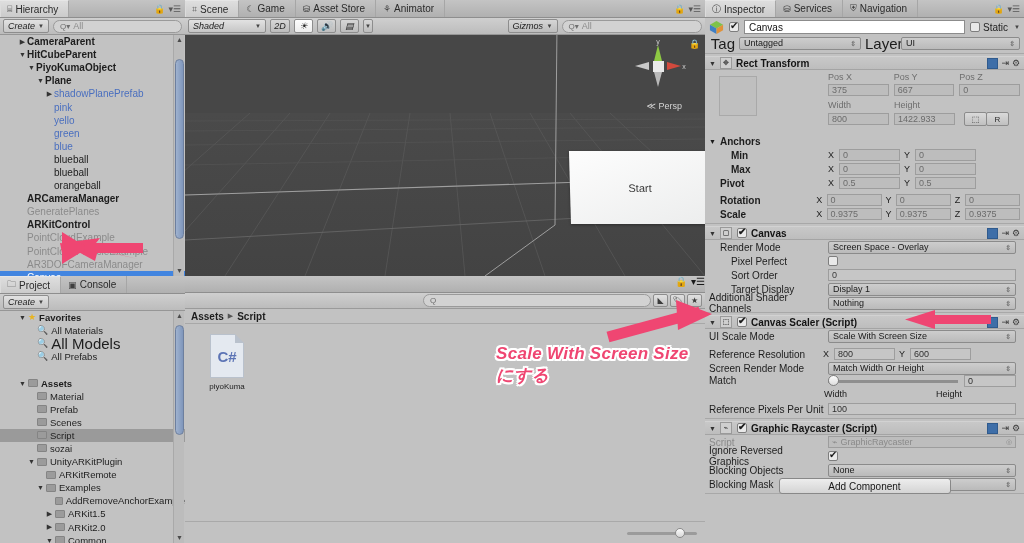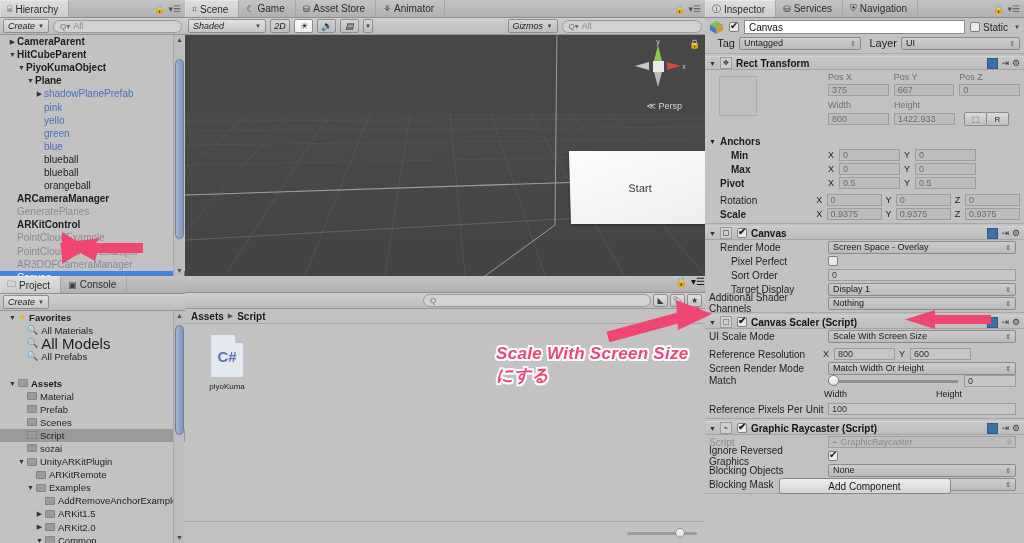--- a/index.html
+++ b/index.html
@@ -57,21 +57,21 @@
     display:flex; align-items:center; padding:0 6px; gap:3px;
     color:#8b8b8b; font-size:9px; min-width:40px;
   }
   .searchfield .mag { font-size:8px; color:#6f6f6f; }
 
   
   #hierarchy { left:0; top:0; width:185px; height:276px; }
   .listarea { position:absolute; left:0; right:0; top:35px; bottom:0;
     background:#c2c2c2; overflow:hidden; }
   .hrow { height:13.1px; display:flex; align-items:center; font-size:10px;
-    padding-left:8px; white-space:nowrap; }
+    padding-left:18px; white-space:nowrap; }
   .hrow.sel { background:#4285e0; }
   .hrow.sel .lbl { color:#fff; }
   .hrow .tri { width:9px; font-size:7px; color:#333; flex:0 0 9px; text-align:center;}
   .hrow .tri.empty { color:transparent; }
   .lbl { color:#1d1d1d; }
   .lbl.blue  { color:#4a6fbf; }
   .lbl.gray  { color:#8b8b8b; }
   .lbl.bold  { font-weight:bold; }
 
   .vscroll {
@@ -164,21 +164,21 @@
     flex:1; height:14px; background:#fff; border:1px solid #8c8c8c;
     font-size:10px; display:flex; align-items:center; padding:0 4px; color:#111;
   }
   .staticwrap { display:flex; align-items:center; gap:3px; font-size:10px; color:#1d1d1d;}
   .cb { width:10px; height:10px; border:1px solid #7d7d7d; background:#e9e9e9;
         border-radius:2px; display:inline-block; position:relative; flex:0 0 10px;}
   .cb.checked::after {
     content:"✔"; position:absolute; left:0px; top:-3px; font-size:10px; color:#1b1b1b;
   }
   .tagrow { height:16px; display:flex; align-items:center; gap:4px; padding:0 4px;}
-  .tagrow .cap { font-size:11px; color:#1d1d1d; }
+  .tagrow .cap { font-size:15px; color:#1d1d1d; }
   .dropdown {
     height:13px; background:linear-gradient(#cdcdcd,#bababa);
     border:1px solid #8b8b8b; border-radius:2px;
     display:flex; align-items:center; padding:0 4px; font-size:9px; color:#1a1a1a;
     position:relative; white-space:nowrap; overflow:hidden;
   }
   .dropdown .arrows { margin-left:auto; font-size:7px; color:#3a3a3a; line-height:7px;}
   .hr { height:1px; background:#a8a8a8; margin:2px 0; }
 
   .comphdr {
@@ -754,21 +754,21 @@
         <div class="field" style="width:61px">
             <span>0.5</span>
           </div>
         <span class="axislbl">Y</span>
         <div class="field" style="width:61px">
             <span>0.5</span>
           </div>
       </div>
       <div style="height:3px"></div>
       <div class="prow">
-        <span class="pname ind" style="width:115px;font-weight:normal">Rotation</span>
+        <span class="pname ind" style="width:115px;font-weight:bold">Rotation</span>
         <span class="axislbl">X</span>
         <div class="field" style="width:61px">
             <span>0</span>
           </div>
         <span class="axislbl">Y</span>
         <div class="field" style="width:61px">
             <span>0</span>
           </div>
         <span class="axislbl">Z</span>
         <div class="field" style="width:61px">

